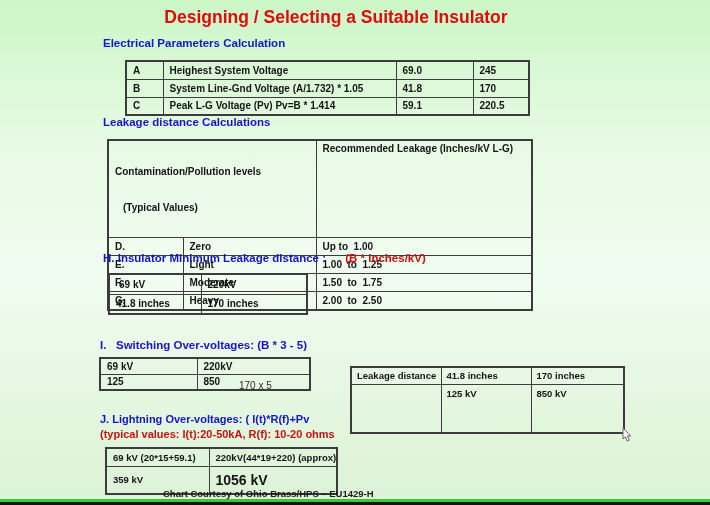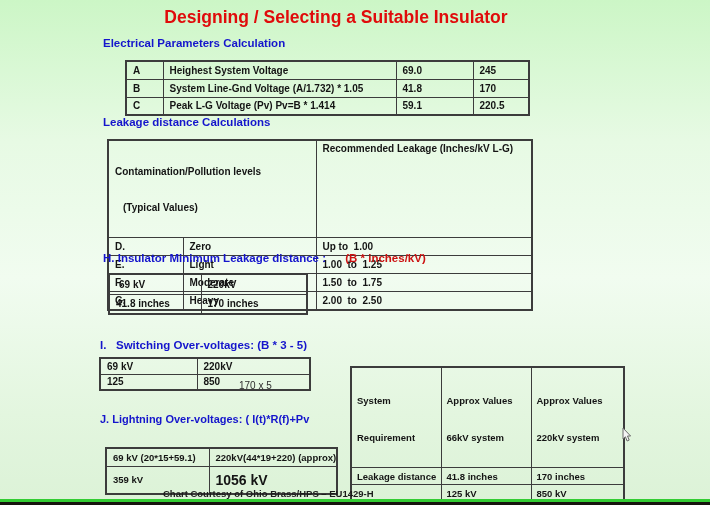--- a/index.html
+++ b/index.html
@@ -142,20 +142,21 @@
     <tr style="height:16px">
       <td>125</td>
       <td>850</td>
     </tr>
   </tbody>
     </table>
 
   <div class="annotation" style="left:239px;top:380px;">170 x 5</div>
 
   <div class="heading" style="left:100px;top:413px;font-size:11px;">J. Lightning Over-voltages: ( I(t)*R(f)+Pv</div>
+  <div class="heading redtxt" style="left:100px;top:428px;font-size:11px;">(typical values: I(t):20-50kA, R(f): 10-20 ohms</div>
 
   <table class="tbl" style="left:105px;top:447px;width:231px;">
     <colgroup>
         <col style="width:103px">
         <col style="width:128px">
       </colgroup>
     <tbody>
         <tr style="height:18px">
       <td style="font-size:9.5px">69 kV (20*15+59.1)</td>
       <td style="font-size:9.5px">220kV(44*19+220) (approx)</td>
@@ -167,34 +168,20 @@
   </tbody>
     </table>
 
   <table class="tbl sum" style="left:350px;top:366px;width:273px;">
     <colgroup>
         <col style="width:90px">
         <col style="width:90px">
         <col style="width:93px">
       </colgroup>
     <tbody>
-        <tr style="height:37px">
-      <td class="c-darkred">
-        <div class="sumline">System</div>
-        <div class="sumline">Requirement</div>
-      </td>
-      <td class="c-darkred">
-        <div class="sumline">Approx Values</div>
-        <div class="sumline">66kV system</div>
-      </td>
-      <td class="c-darkred">
-        <div class="sumline">Approx Values</div>
-        <div class="sumline">220kV system</div>
-      </td>
-    </tr>
     <tr style="height:17px">
       <td class="mid c-black">Leakage distance</td>
       <td class="mid c-black">41.8 inches</td>
       <td class="mid c-black">170 inches</td>
     </tr>
     <tr style="height:36px">
       <td class="c-blue">
         
         
       </td>

